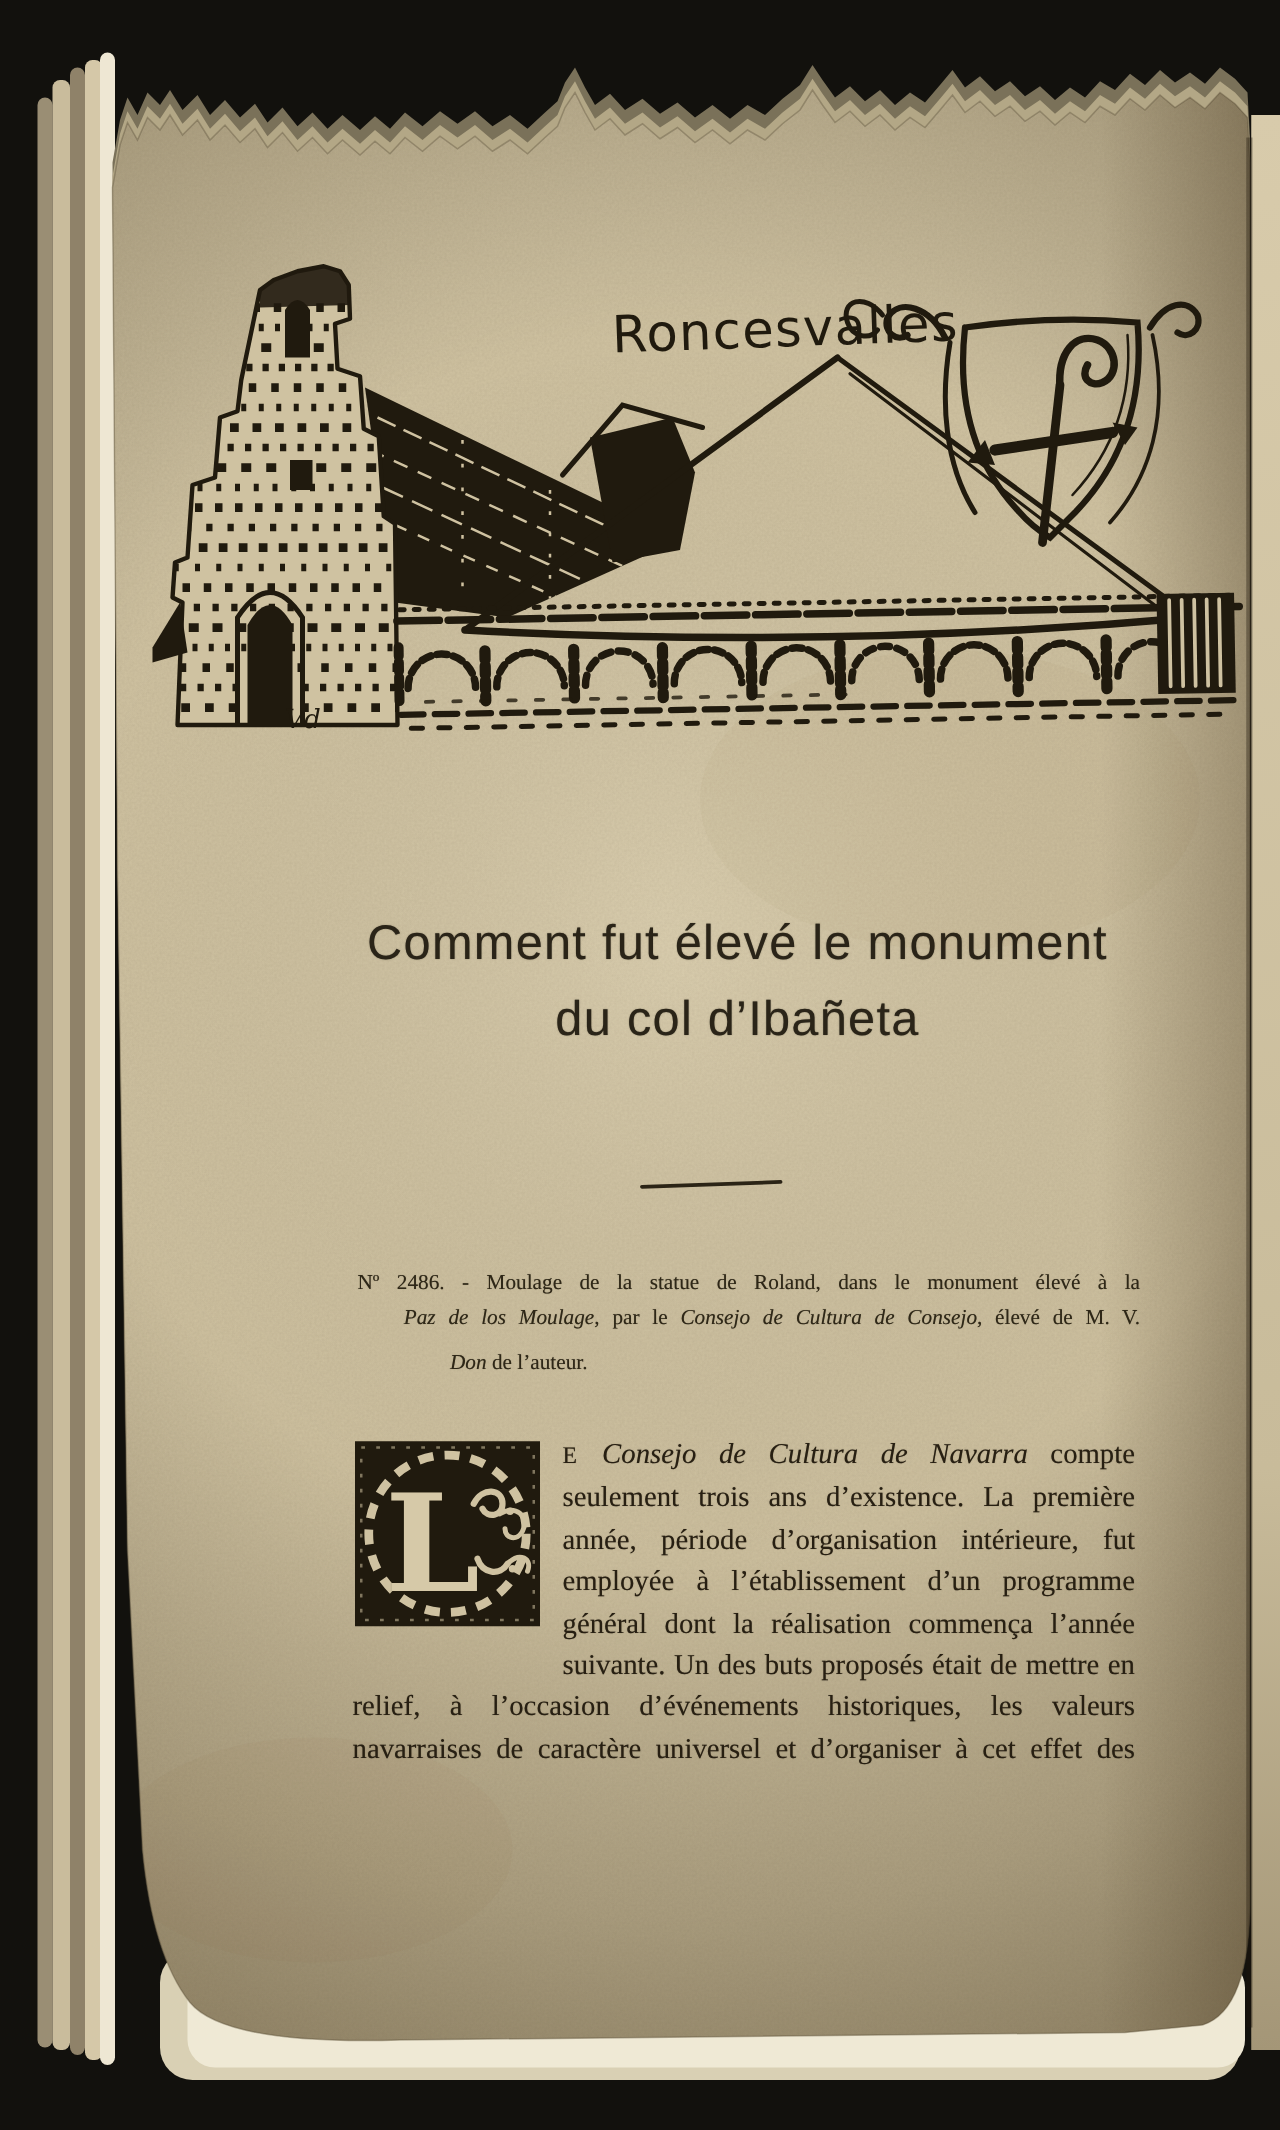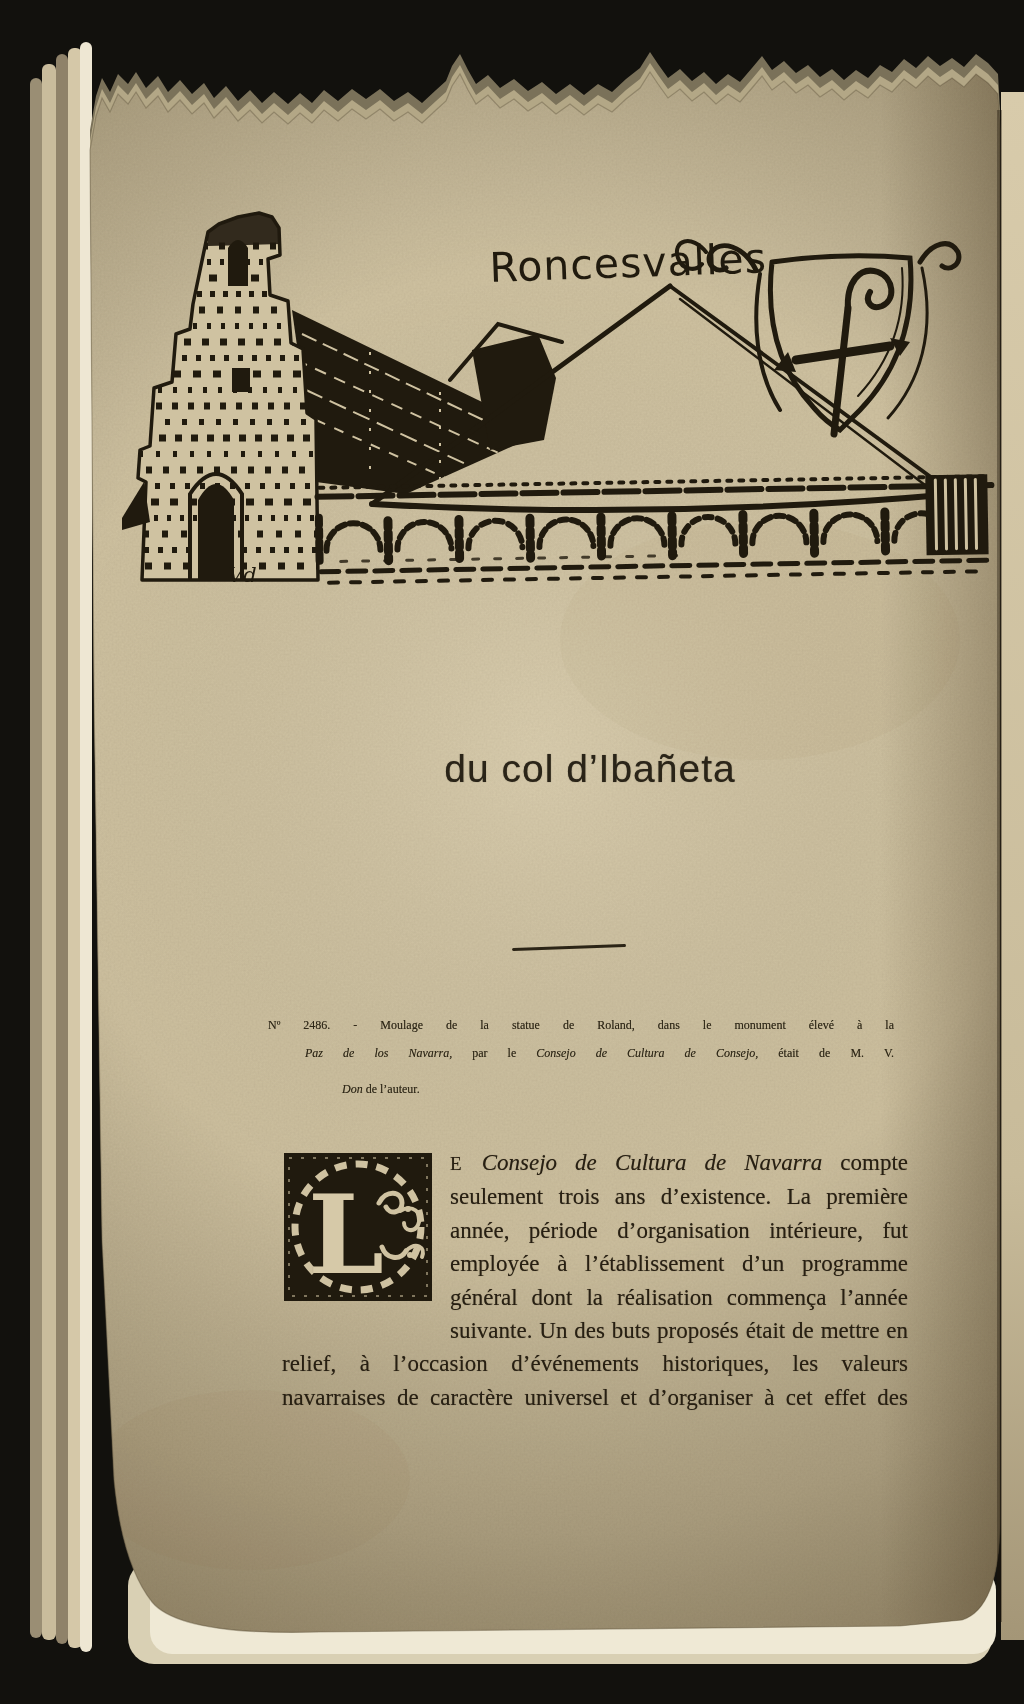--- a/index.html
+++ b/index.html
@@ -8,22 +8,22 @@
   .scene{position:absolute;left:0;top:0;}
   .layer{position:absolute;}
   
   .title{position:absolute;left:240px;top:731px;width:700px;text-align:center;
          font-family:"Liberation Sans",sans-serif;font-weight:400;color:#2a2418;
          font-size:39px;letter-spacing:1px;text-shadow:0 0 1px rgba(42,36,24,.55);}
   .title .tline{line-height:47px;}
   .title .tline2{margin-top:14px;}
   .divider{position:absolute;left:512px;top:946px;width:114px;height:3px;background:#2b2416;
            transform:rotate(-2deg);border-radius:2px;}
-  .caption{position:absolute;left:268px;top:1012px;width:626px;color:#2e2717;
-           font-size:12px;line-height:27.5px;text-shadow:0 0 .6px rgba(46,39,23,.5);}
+  .caption{position:absolute;left:286px;top:1012px;width:626px;color:#2e2717;
+           font-size:17px;line-height:27.5px;text-shadow:0 0 .6px rgba(46,39,23,.5);}
   .cap-just{text-align:justify;text-align-last:justify;}
   .cap-ind{padding-left:37px;box-sizing:border-box;}
   .cap-don{padding-left:74px;box-sizing:border-box;margin-top:9px;}
   .it{font-style:italic;text-align:center;}
   .bodytext{position:absolute;left:282px;top:1146px;width:626px;color:#271f12;
             font-size:23px;line-height:33.4px;text-align:justify;text-align-last:justify;
             text-shadow:0 0 .7px rgba(39,31,18,.5);}
   .dropcap{float:left;width:152px;height:186px;margin:5px 16px 0 0;}
   .smallcap{font-size:19px;letter-spacing:2px;}
   svg text{user-select:none;}
@@ -232,28 +232,29 @@
       <path d="M 800,80 C 812,60 830,56 838,70 C 842,82 830,90 822,84" stroke-width="5"></path>
       <path d="M 802,86 C 816,150 800,200 768,236" stroke-width="3"></path>
     </g>
 
     <text x="370" y="100" transform="rotate(-2 370 100)" font-size="41" letter-spacing="1" fill="#201a0e" style="font-family:'DejaVu Sans',sans-serif;">Roncesvalles</text>
 
     <text x="108" y="400" font-size="21" font-style="italic" fill="#201a0e" style="font-family:'DejaVu Serif',serif;">Vd</text>
   </svg>
 
   <div class="title">
+    <div class="tline">Comment fut élevé le monument</div>
     <div class="tline tline2">du col d’Ibañeta</div>
   </div>
 
   <div class="divider"></div>
 
   <div class="caption">
     <div class="cap-just"><span>Nº 2486.</span> <span>- Moulage de la statue de Roland, dans le monument élevé à la</span></div>
-    <div class="cap-just cap-ind"><span class="it">Paz de los Navarra,</span> <span>par le</span> <span class="it">Consejo de Cultura de Consejo,</span> <span>était de M. V.</span></div>
+    <div class="cap-just cap-ind"><span class="it">Paz de los Moulage,</span> <span>par le</span> <span class="it">Consejo de Cultura de Consejo,</span> <span>élevé de M. V.</span></div>
     <div class="cap-don"><span class="it">Don</span> <span>de l’auteur.</span></div>
   </div>
 
   <div class="bodytext">
     <div class="dropcap">
       <svg width="152" height="152" viewBox="0 0 152 152">
         <rect x="2" y="2" width="148" height="148" fill="#201a0e"></rect>
         <rect x="7" y="7" width="138" height="138" fill="none" stroke="#cfc2a1" stroke-width="2" stroke-dasharray="3 9" opacity="0.55"></rect>
         <circle cx="76" cy="76" r="63" fill="none" stroke="#cfc2a1" stroke-width="7" stroke-dasharray="12 9"></circle>
         <text x="26" y="122" font-size="108" font-weight="bold" fill="#d6c9a8" style="font-family:'DejaVu Serif',serif;">L</text>

